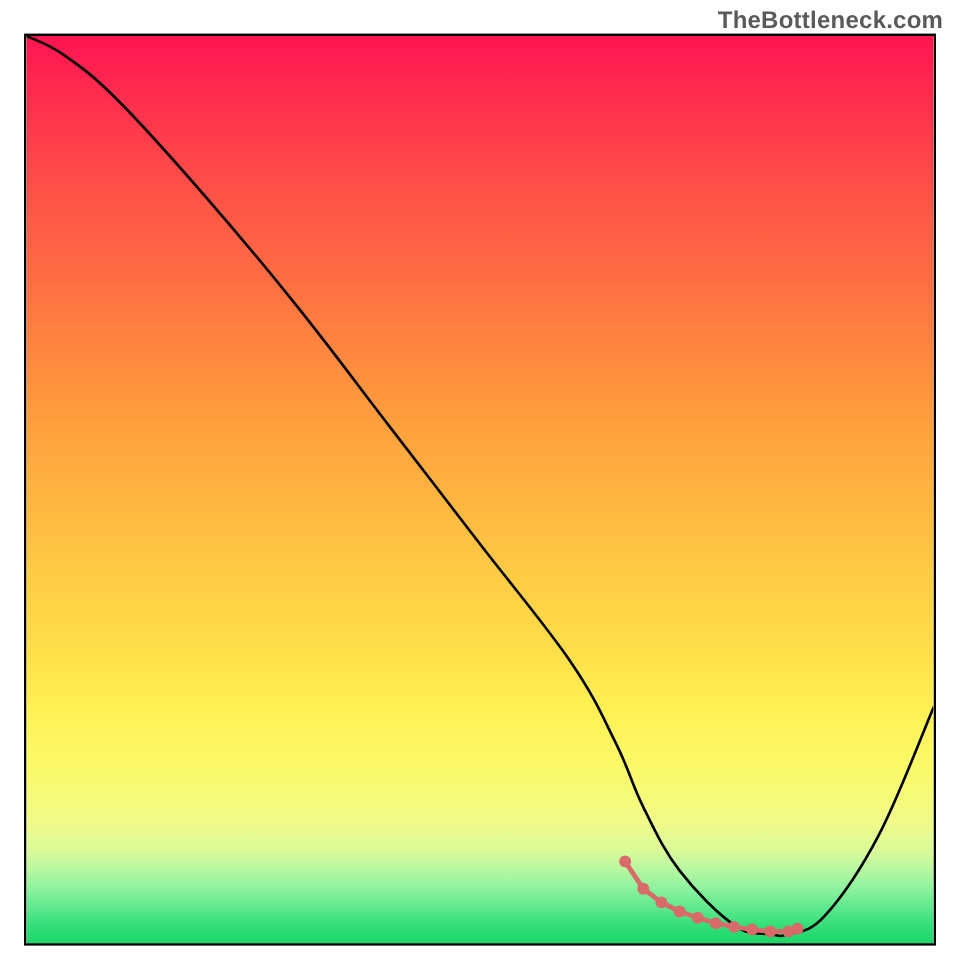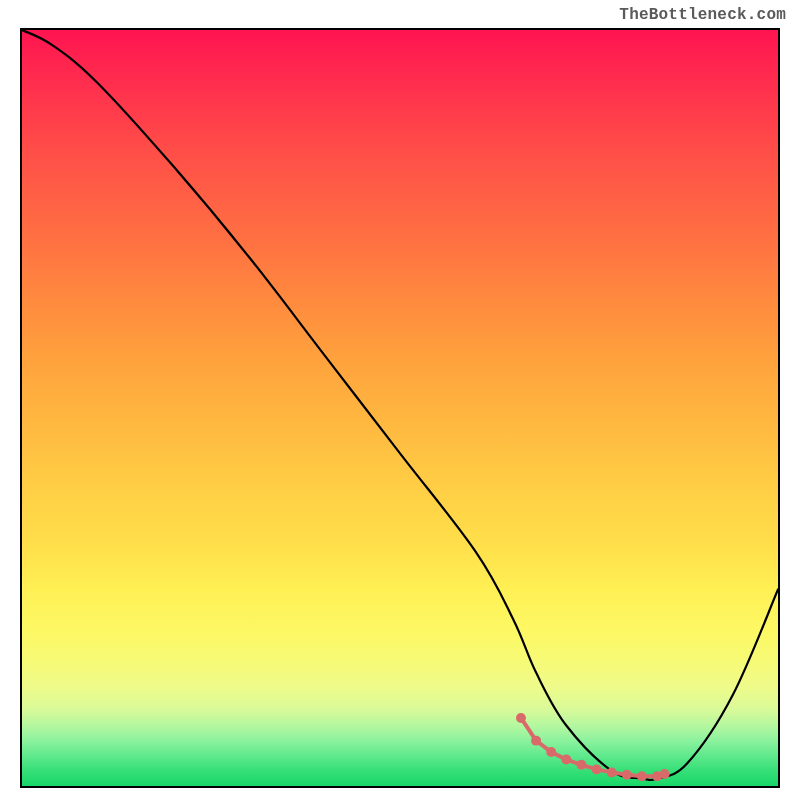--- a/index.html
+++ b/index.html
@@ -2,22 +2,22 @@
 <html><head>
 <meta charset="utf-8">
 <style>
   * { margin: 0; padding: 0; box-sizing: border-box; }
   html, body { width: 800px; height: 800px; overflow: hidden; background: #fff; }
   .container { position: relative; width: 800px; height: 800px; }
   .watermark {
     position: absolute;
     top: 6px;
     right: 14px;
-    font-family: Liberation Mono, monospace;
-    font-size: 16px;
+    font-family: Liberation Sans, sans-serif;
+    font-size: 20px;
     font-weight: bold;
     color: #5a5a5a;
     letter-spacing: 0.2px;
   }
   .plot-area {
     position: absolute;
     left: 20px;
     top: 28px;
     width: 760px;
     height: 760px;

